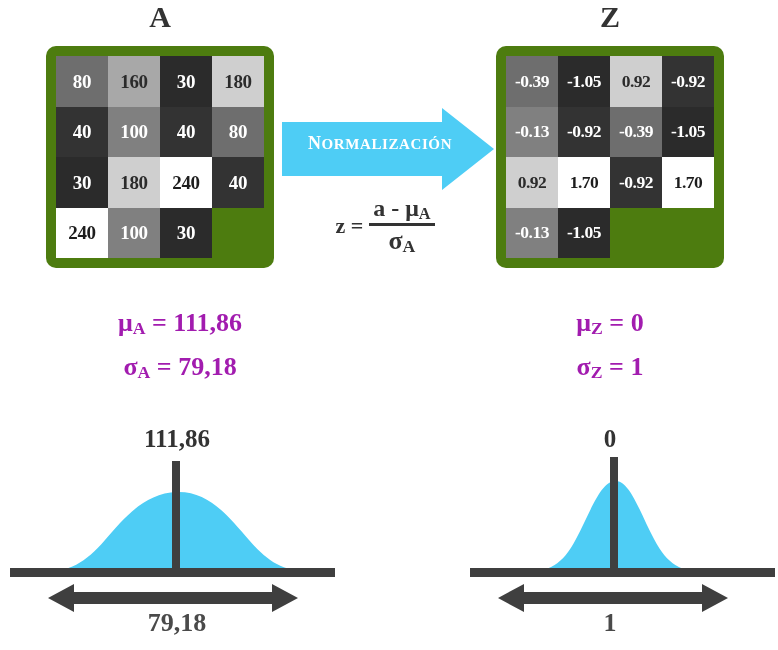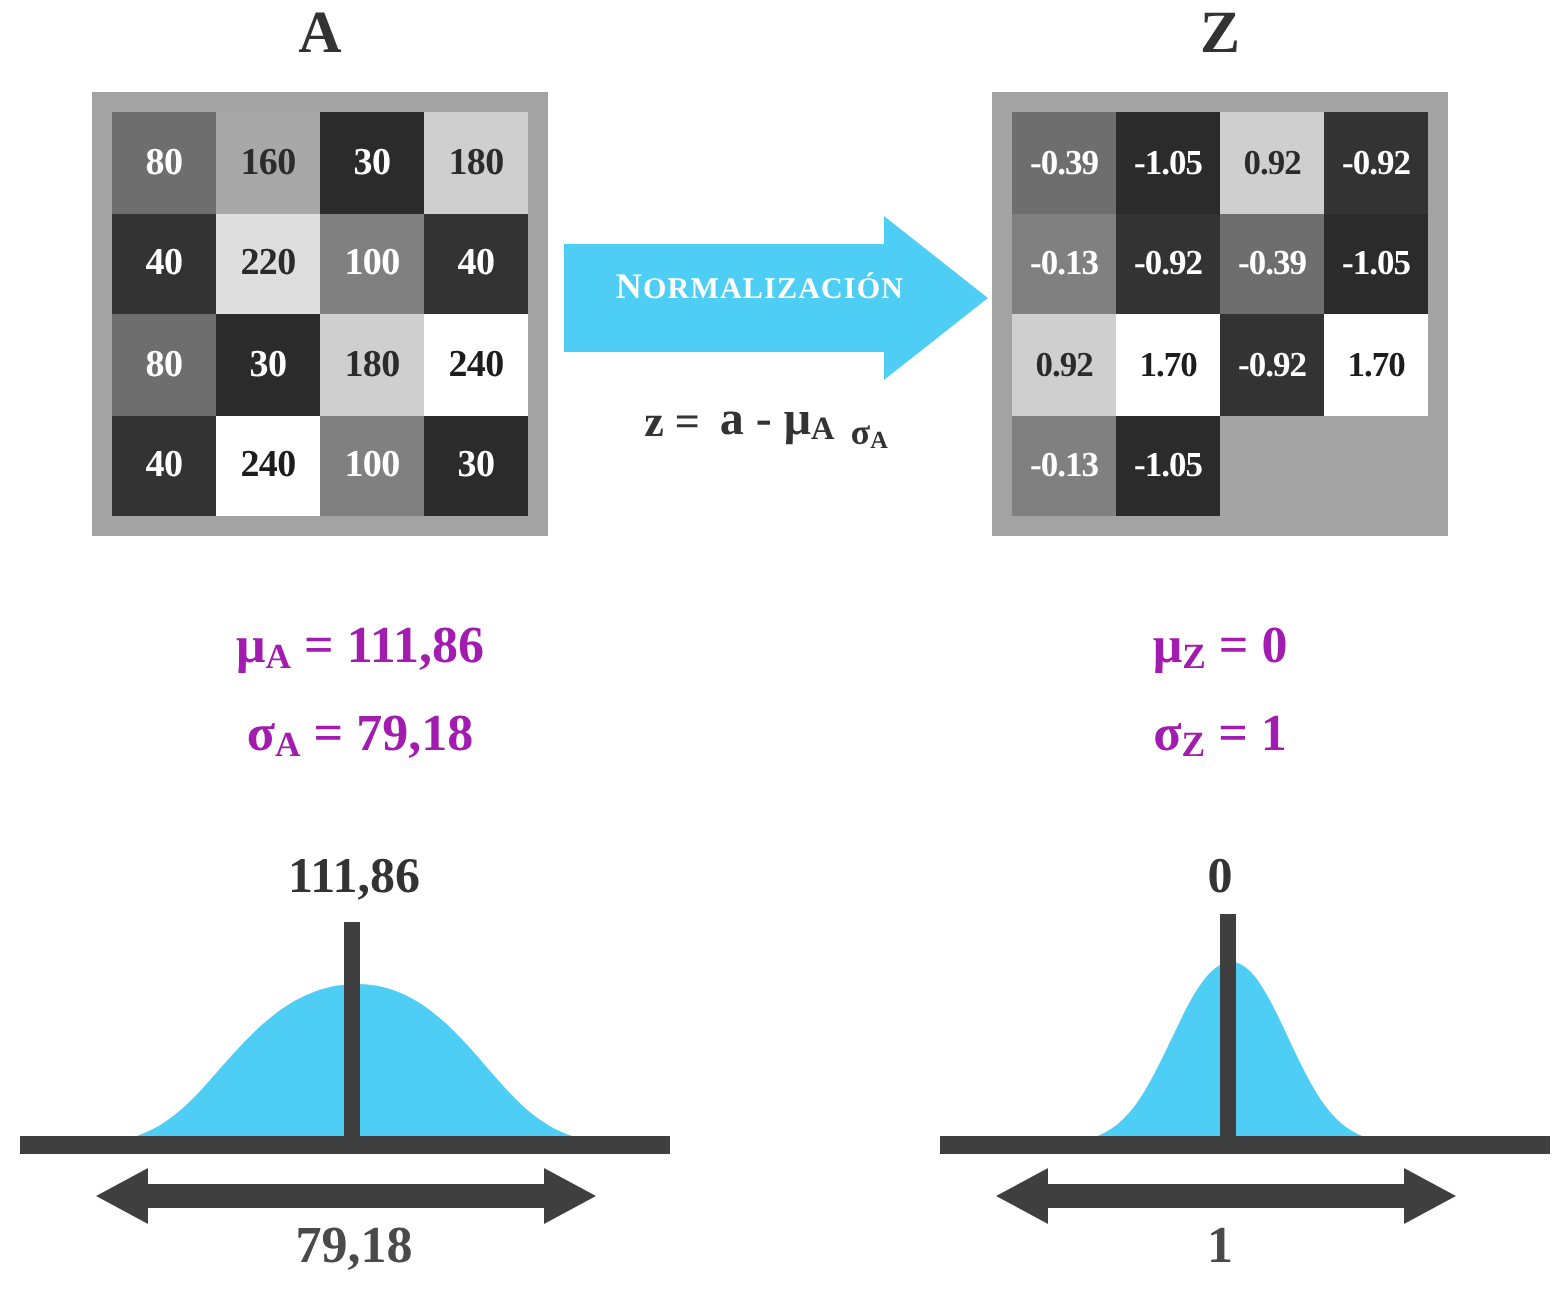--- a/index.html
+++ b/index.html
@@ -26,22 +26,22 @@
     text-align: center;
     width: 240px;
   }
   #title-a { left: 40px; top: 0px; }
   #title-z { left: 490px; top: 0px; }
 
   
   .matrix-box {
     width: 228px;
     height: 222px;
-    background: #a3a3a3;
-    border-radius: 0;
+    background: #4d7c0f;
+    border-radius: 10px;
     padding: 0;
     box-sizing: border-box;
     display: grid;
     grid-template-columns: repeat(4, 1fr);
     grid-template-rows: repeat(4, 1fr);
     overflow: hidden;
   }
   #matrix-a { left: 46px; top: 46px; }
   #matrix-z { left: 496px; top: 46px; }
 
@@ -91,37 +91,37 @@
     display: flex;
     align-items: center;
     justify-content: center;
     font-family: "Liberation Serif", serif;
     font-weight: bold;
     color: #333333;
   }
   #formula .lhs { font-size: 22px; margin-right: 6px; }
   .frac {
     display: inline-flex;
-    flex-direction: row;
+    flex-direction: column;
     align-items: center;
     line-height: 1.05;
   }
   .frac .num {
     font-size: 24px;
     padding: 0 4px 1px 4px;
     white-space: nowrap;
   }
   .frac .bar {
     width: 100%;
     height: 3px;
     background: #333333;
   }
   .frac .den {
-    font-size: 18px;
-    padding: 11px 4px 0 4px;
+    font-size: 26px;
+    padding: 1px 4px 0 4px;
     white-space: nowrap;
   }
   .sub { font-size: 0.68em; vertical-align: -0.16em; }
 
   
   .stat-line {
     font-family: "Liberation Serif", serif;
     font-weight: bold;
     font-size: 26px;
     color: #a21caf;
@@ -167,21 +167,20 @@
 
 <div class="abs matrix-title" id="title-a">A</div>
 
 <div class="abs matrix-box" id="matrix-a">
   <div class="matrix-inner" id="matrix-a-cells">
       <div class="cell" style="background: rgb(110, 110, 110); color: rgb(255, 255, 255);">80</div>
       <div class="cell" style="background: rgb(168, 168, 168); color: rgb(43, 43, 43);">160</div>
       <div class="cell" style="background: rgb(43, 43, 43); color: rgb(255, 255, 255);">30</div>
       <div class="cell" style="background: rgb(207, 207, 207); color: rgb(43, 43, 43);">180</div>
       <div class="cell" style="background: rgb(51, 51, 51); color: rgb(255, 255, 255);">40</div>
-      <div class="cell" style="background: rgb(222, 222, 222); color: rgb(43, 43, 43);">220</div>
       <div class="cell" style="background: rgb(128, 128, 128); color: rgb(255, 255, 255);">100</div>
       <div class="cell" style="background: rgb(51, 51, 51); color: rgb(255, 255, 255);">40</div>
       <div class="cell" style="background: rgb(110, 110, 110); color: rgb(255, 255, 255);">80</div>
       <div class="cell" style="background: rgb(43, 43, 43); color: rgb(255, 255, 255);">30</div>
       <div class="cell" style="background: rgb(207, 207, 207); color: rgb(43, 43, 43);">180</div>
       <div class="cell" style="background: rgb(255, 255, 255); color: rgb(29, 29, 29);">240</div>
       <div class="cell" style="background: rgb(51, 51, 51); color: rgb(255, 255, 255);">40</div>
       <div class="cell" style="background: rgb(255, 255, 255); color: rgb(29, 29, 29);">240</div>
       <div class="cell" style="background: rgb(128, 128, 128); color: rgb(255, 255, 255);">100</div>
       <div class="cell" style="background: rgb(43, 43, 43); color: rgb(255, 255, 255);">30</div>

